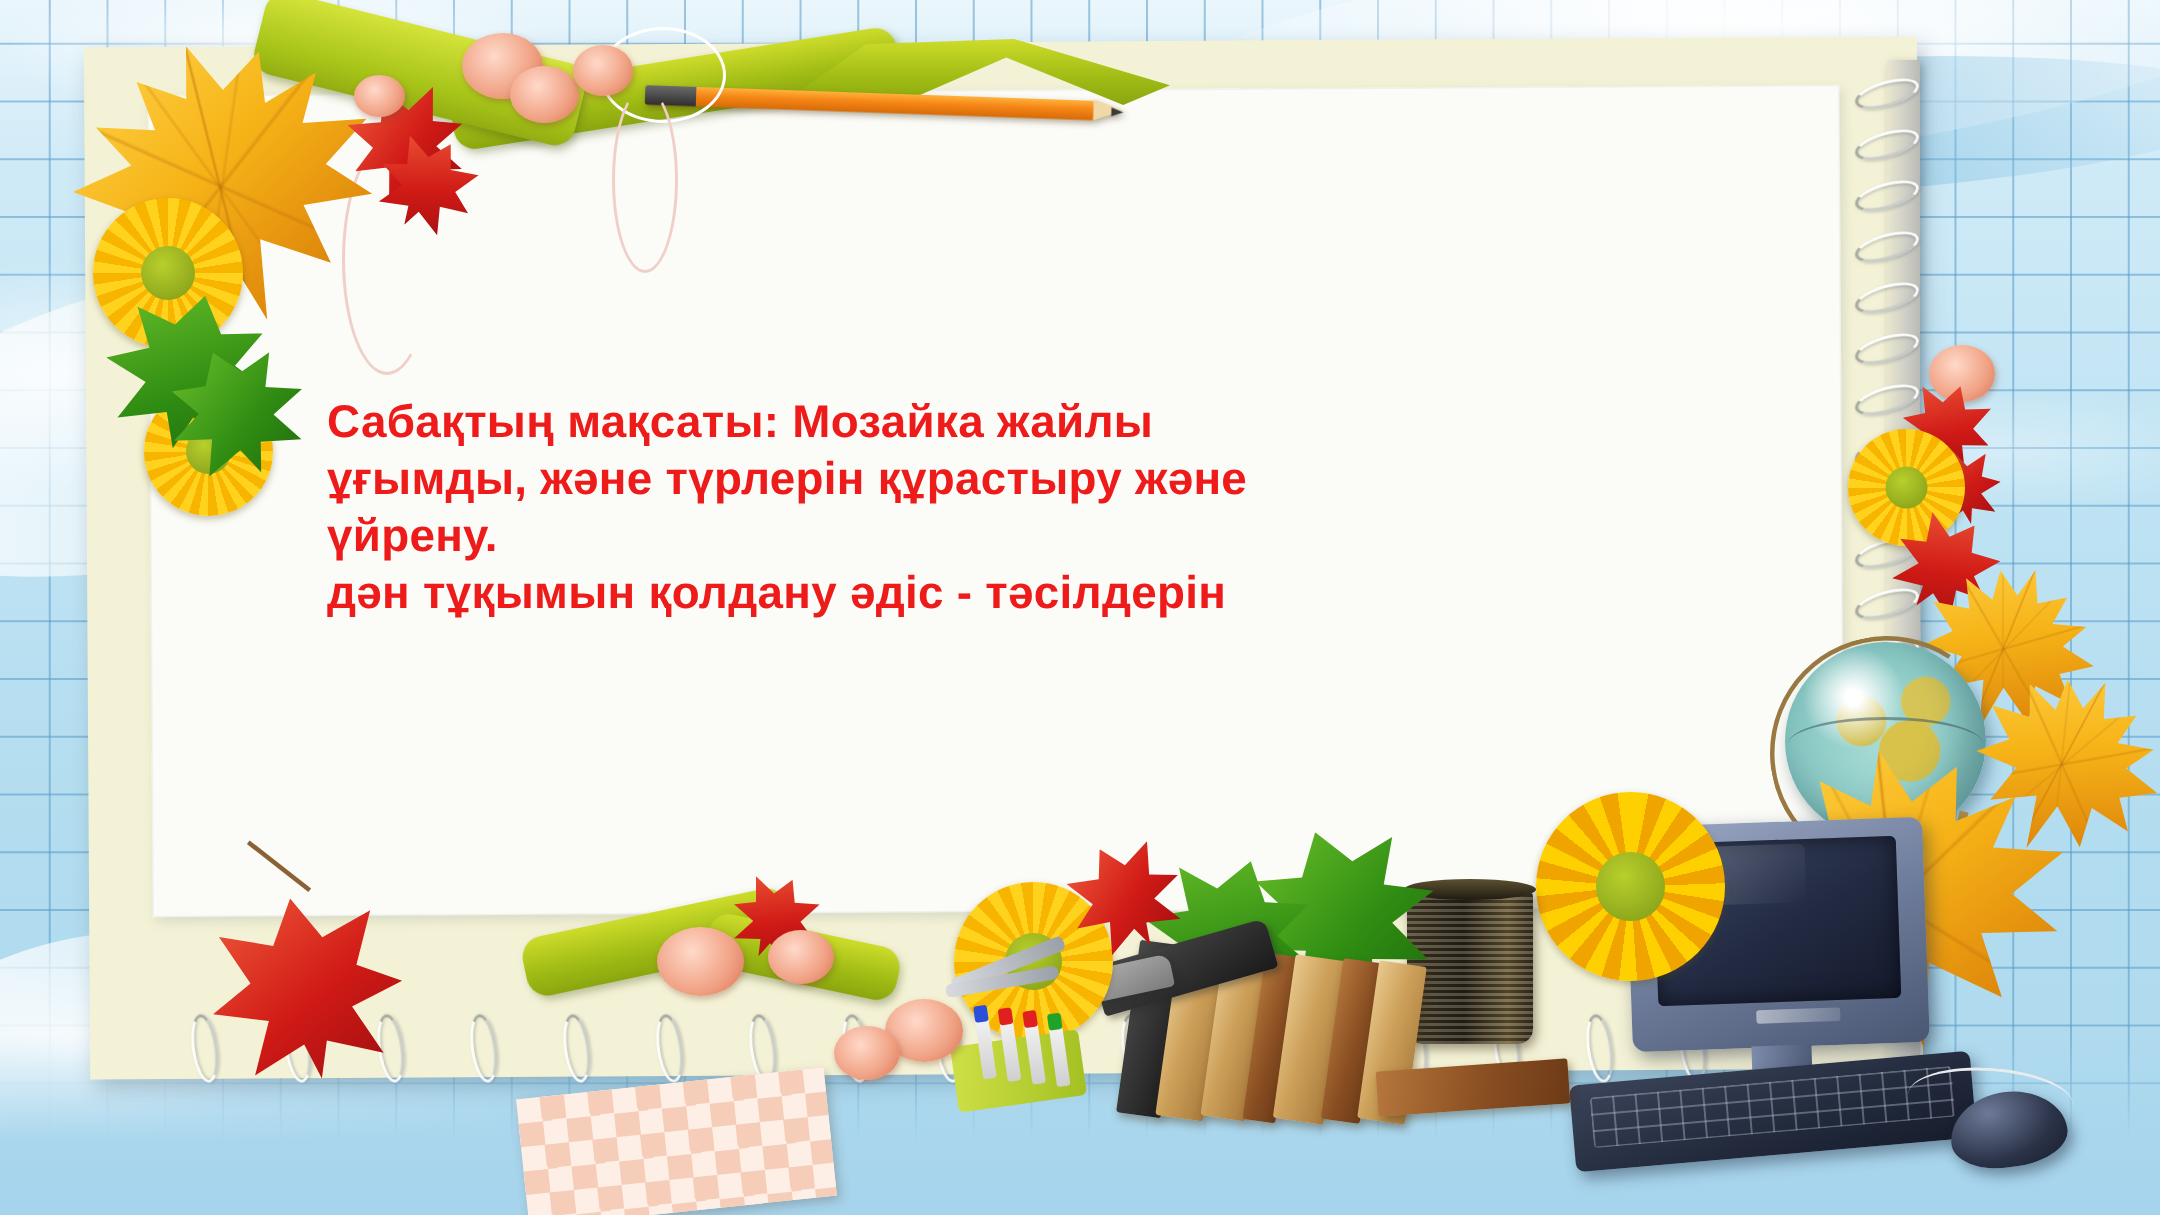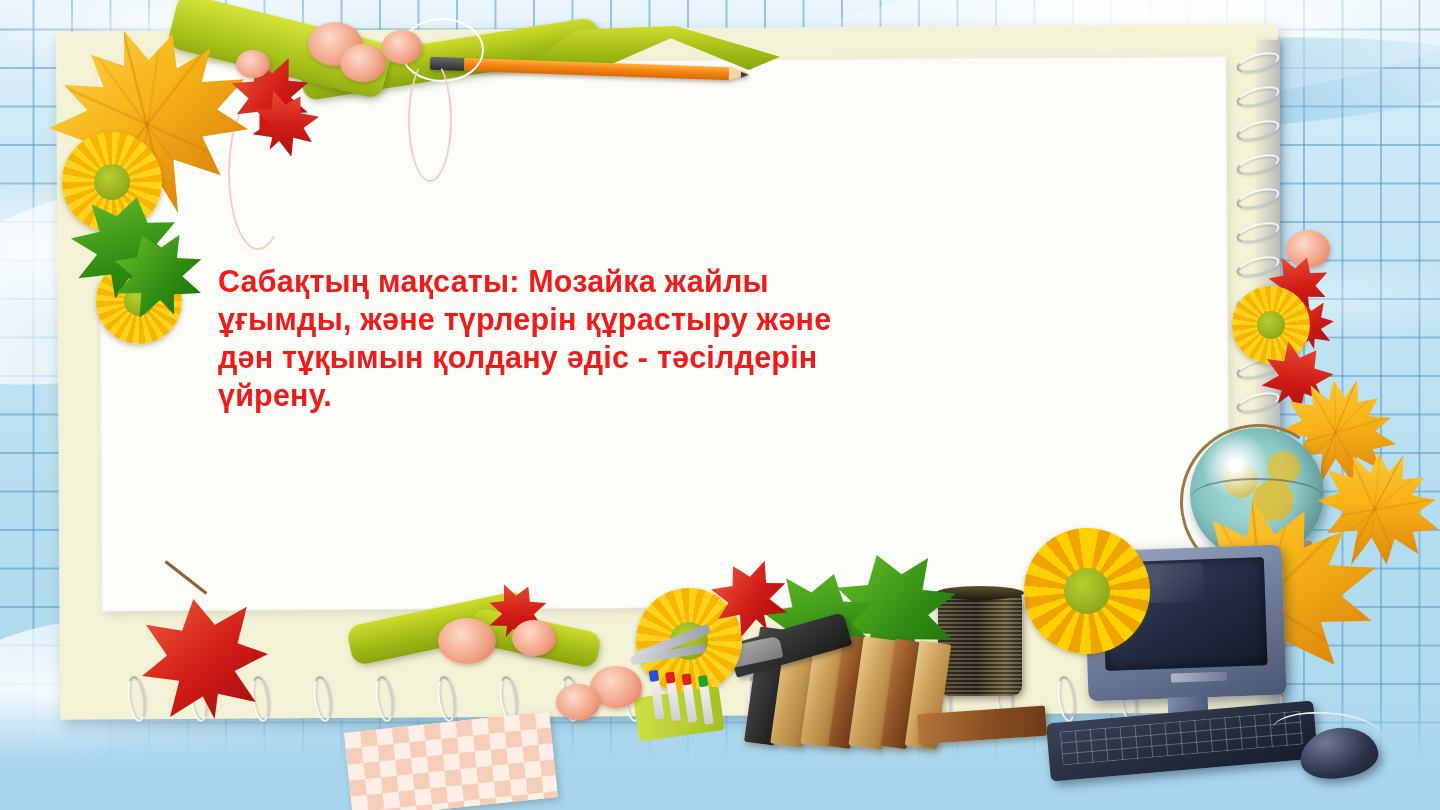--- a/index.html
+++ b/index.html
@@ -394,17 +394,17 @@
   <div class="ribbon" style="left:470px;top:620px;width:130px;height:36px;transform:rotate(12deg);"></div>
   <div class="pinkflower" style="left:438px;top:618px;width:58px;height:46px;"></div>
   <div class="redleaf" style="left:488px;top:584px;width:58px;height:56px;transform:rotate(24deg);"></div>
   <div class="pinkflower" style="left:512px;top:620px;width:44px;height:36px;"></div>
 
   <div class="checker" style="left:348px;top:722px;width:206px;height:86px;"></div>
 
   <div class="text-block">
     <div class="tline">Сабақтың мақсаты: Мозайка жайлы</div>
     <div class="tline">ұғымды, және түрлерін құрастыру және</div>
+    <div class="tline">үйрену.</div>
     <div class="tline">дән тұқымын қолдану әдіс - тәсілдерін</div>
-    <div class="tline">үйрену.</div>
   </div>
 
 </div>
 
 </body></html>

